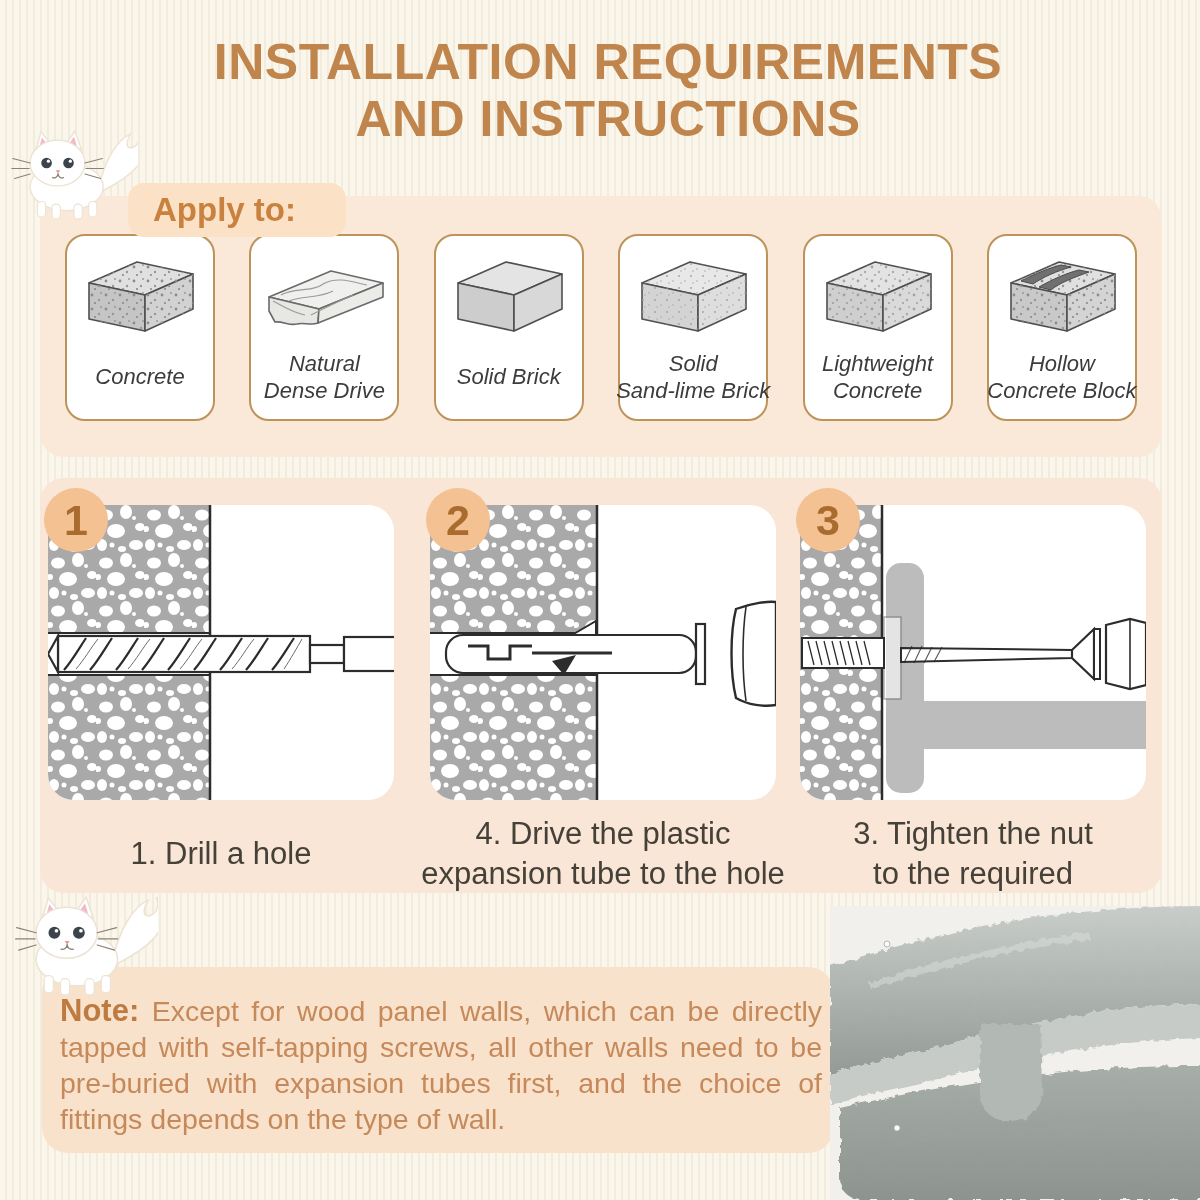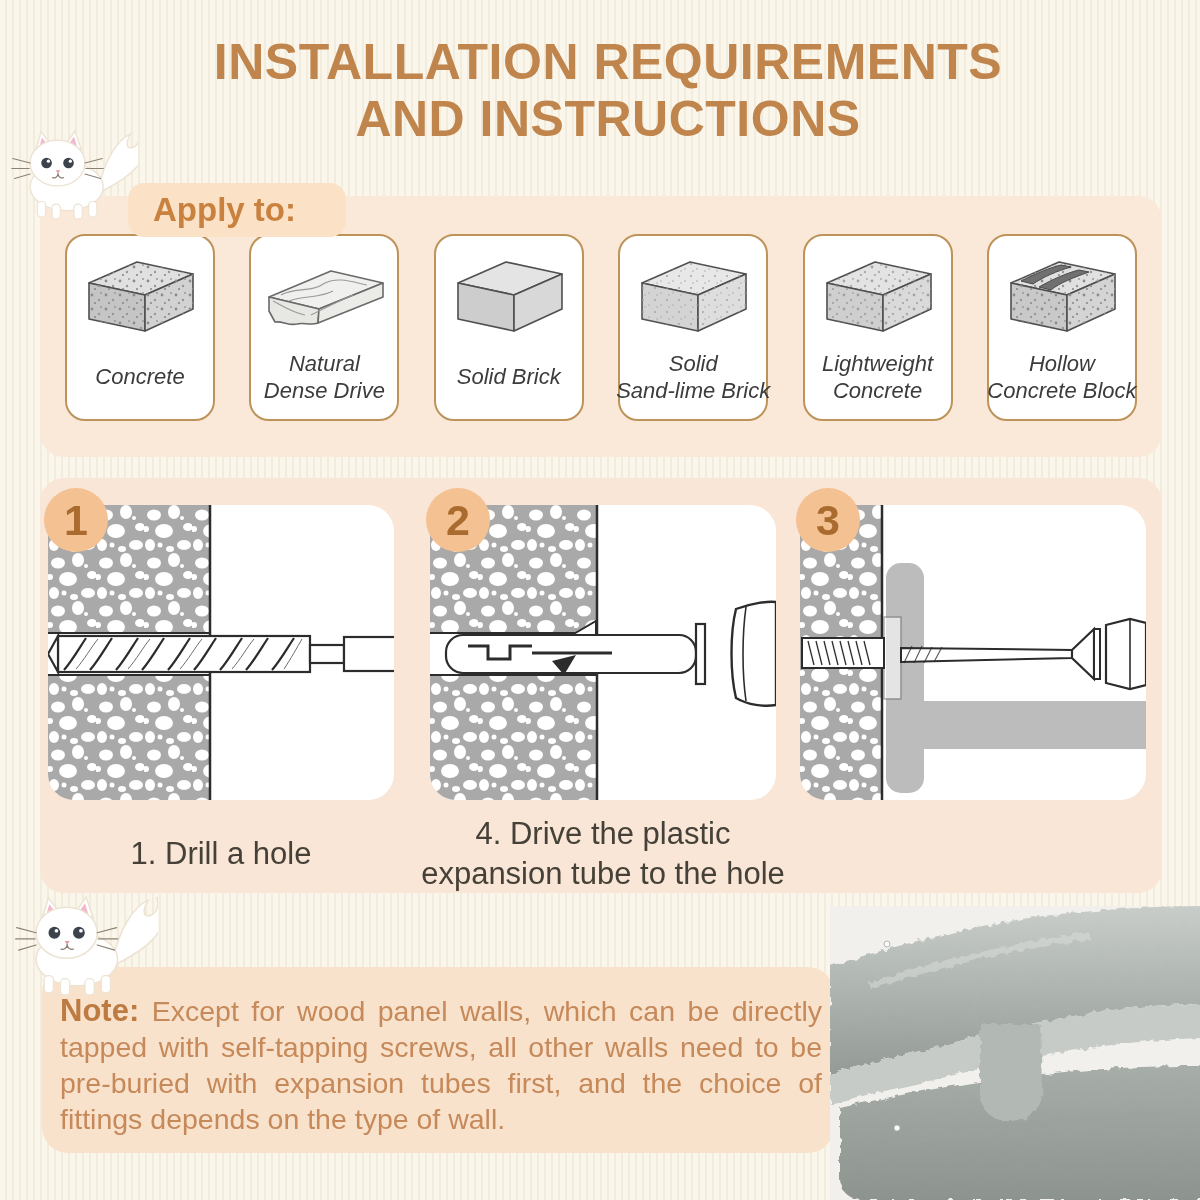--- a/index.html
+++ b/index.html
@@ -356,20 +356,24 @@
             </g>
             <polygon points="272,145 294,124 294,174 272,153" fill="#ffffff" stroke="#2c2c2c" stroke-width="2.2"></polygon>
             <rect x="294" y="124" width="6" height="50" fill="#ffffff" stroke="#2c2c2c" stroke-width="2"></rect>
           </g>
           <g>
             <polygon points="306,120 330,114 346,118 346,180 330,184 306,178" fill="#ffffff" stroke="#2c2c2c" stroke-width="2.2"></polygon>
             <line x1="330" y1="114" x2="330" y2="184" stroke="#2c2c2c" stroke-width="1.6"></line>
           </g>
         </svg>
       </div>
+      <div class="caption">
+        <span>3. Tighten the nut</span>
+          <span>to the required</span>
+      </div>
     </div>
   </div>
 
   <svg class="abs cat2" viewBox="0 0 140 100">
     <path d="M98,62 C104,34 118,12 132,6 C126,16 127,23 134,21 C141,19 143,10 140,3 C149,13 148,33 137,44 C127,55 112,63 102,68 Z" fill="#ffffff" stroke="#ece3d3" stroke-width="1.5"></path>
     <ellipse cx="62" cy="64" rx="40" ry="26" fill="#ffffff" stroke="#ece3d3" stroke-width="1.5"></ellipse>
     <g fill="#ffffff" stroke="#ece3d3" stroke-width="1.2">
       <rect x="30" y="80" width="9" height="17" rx="4"></rect>
       <rect x="46" y="83" width="9" height="16" rx="4"></rect>
       <rect x="70" y="83" width="9" height="16" rx="4"></rect>

